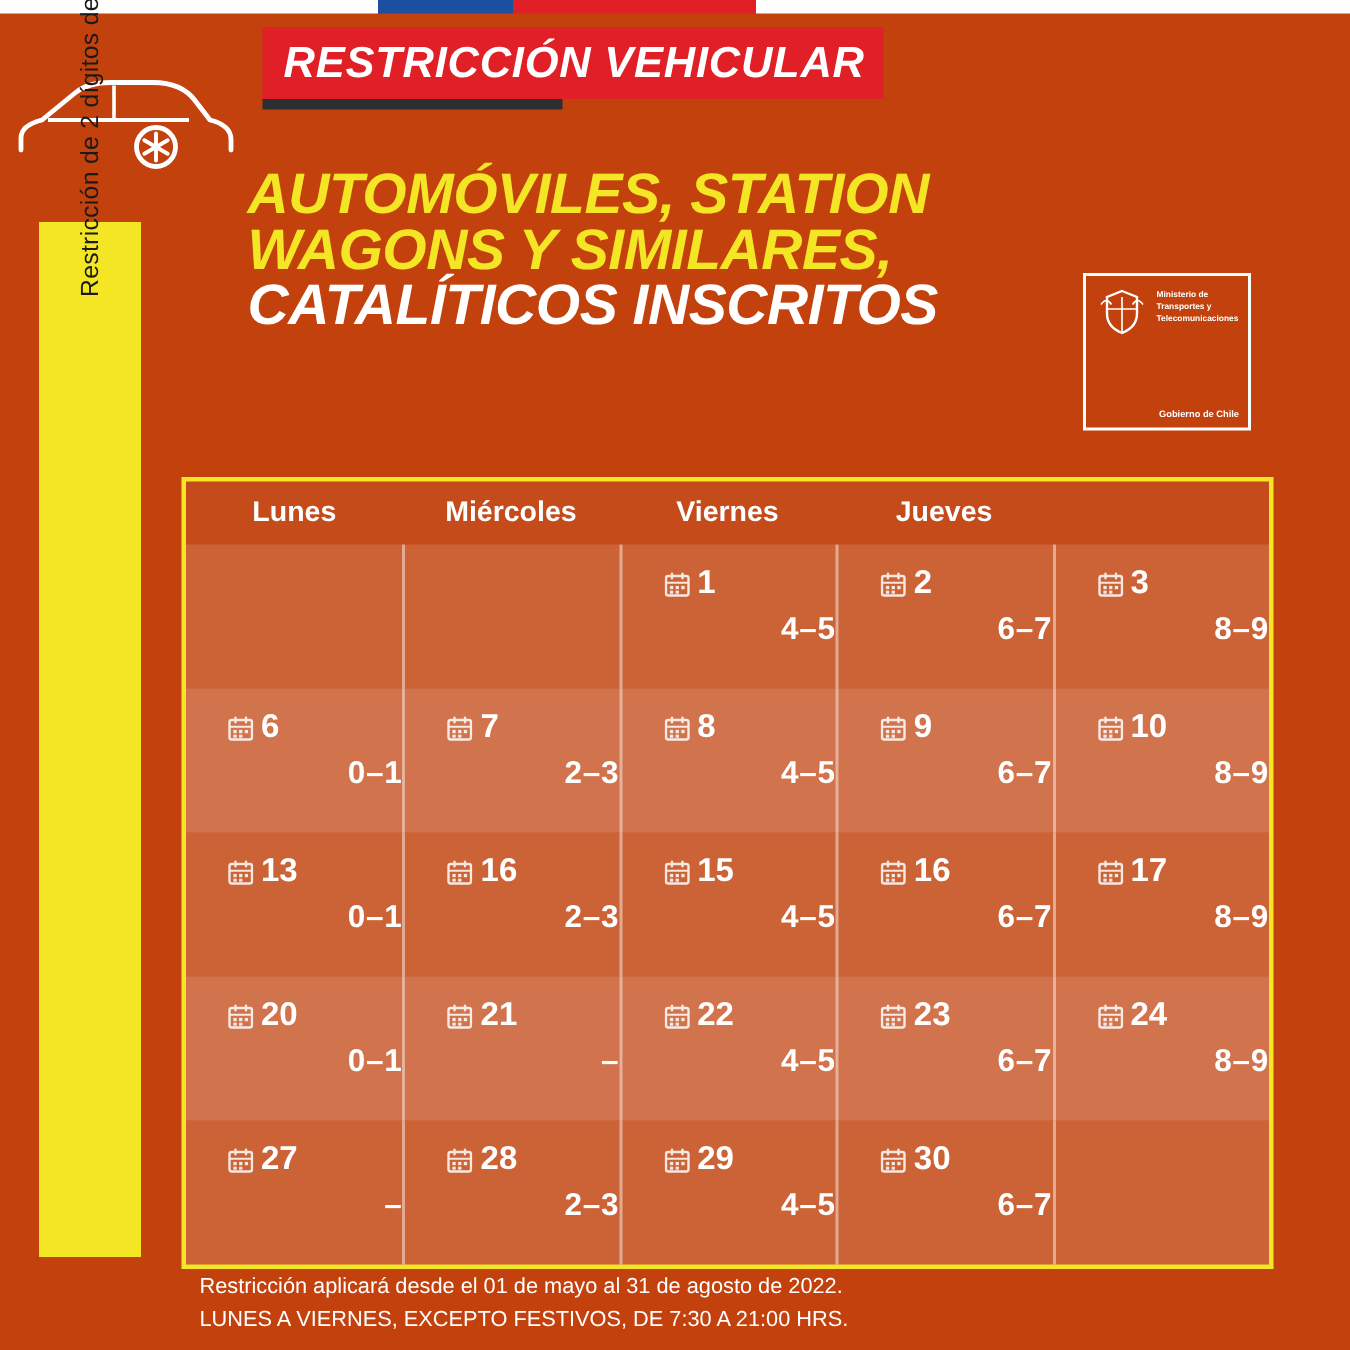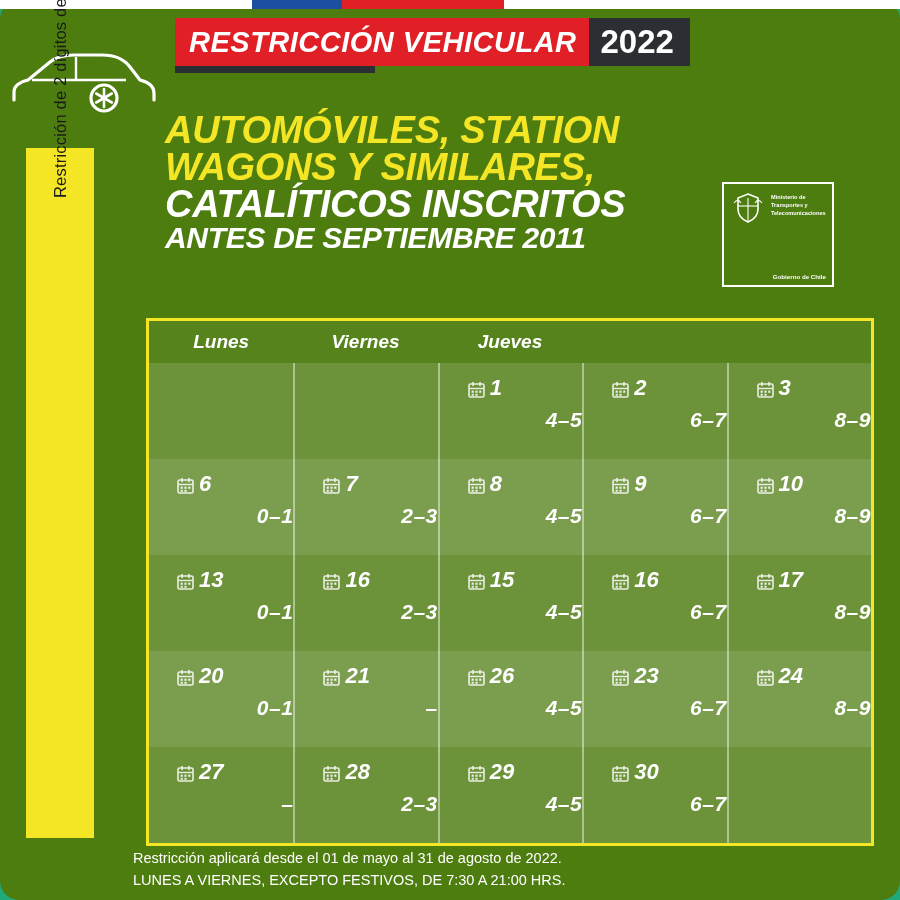--- a/index.html
+++ b/index.html
@@ -5,22 +5,21 @@
   * { box-sizing: border-box; margin: 0; padding: 0; }
   html, body {
     width: 900px; height: 900px;
     font-family: "Liberation Sans", sans-serif;
     background: #1faa7e;
     overflow: hidden;
   }
   #page {
     position: relative;
     width: 900px; height: 900px;
-    background: #4d7c0f;
-    border-radius: 19px;
+    background: #c2410c;
   }
 
   
   .flag-bar {
     position: absolute; top: 0; left: 0;
     width: 900px; height: 9px;
     display: flex;
   }
   .flag-seg { height: 100%; }
 
@@ -126,28 +125,27 @@
     color: #ffffff;
   }
   .min-top { display: flex; gap: 6px; align-items: flex-start; }
   .min-crest { width: 34px; height: 34px; flex: 0 0 34px; }
   .min-text { font-size: 5.6px; line-height: 1.45; font-weight: bold; padding-top: 2px; }
   .min-bottom { margin-top: auto; text-align: right; font-size: 6.2px; font-weight: bold; }
 
   
   .calendar {
     position: absolute;
-    top: 318px; left: 146px;
+    top: 318px; left: 121px;
     width: 728px;
     border-top: 3px solid #f5e625;
     border-bottom: 3px solid #f5e625;
     border-left: 3px solid #f5e625;
     border-right: 3px solid #f5e625;
     background: rgba(255,255,255,0.06);
-    font-style: italic;
   }
   .cal-head {
     display: grid;
     grid-template-columns: repeat(5, 1fr);
     height: 42px;
   }
   .cal-head div {
     display: flex; align-items: center; justify-content: center;
     color: #ffffff;
     font-size: 19px;
@@ -217,32 +215,30 @@
       <g stroke="#ffffff" stroke-width="2.6" stroke-linecap="round">
         <path d="M98 51 L98 69"></path>
         <path d="M90.2 55.5 L105.8 64.5"></path>
         <path d="M90.2 64.5 L105.8 55.5"></path>
       </g>
     </svg>
   </div>
 
   <div class="header-banner">
     <div class="hb-red">RESTRICCIÓN VEHICULAR</div>
-    <div class="hb-dark">2022</div>
   </div>
   <div class="hb-blackstrip"></div>
 
   <div class="side-band"></div>
   <div class="side-band-text">Restricción de 2 dígitos dentro del anillo de A.Vespucio.</div>
 
   <div class="title-block">
     <div class="t-line t-yellow">AUTOMÓVILES, STATION</div>
     <div class="t-line t-yellow">WAGONS Y SIMILARES,</div>
     <div class="t-line t-white">CATALÍTICOS INSCRITOS</div>
-    <div class="t-line t-white t-small">ANTES DE SEPTIEMBRE 2011</div>
   </div>
 
 
   <div class="ministry">
     <div class="min-top">
       <div class="min-crest">
         <svg viewBox="0 0 34 34" width="34" height="34">
           <path d="M17 3 L27 7 L27 18 C27 25 22 29 17 31 C12 29 7 25 7 18 L7 7 Z" fill="none" stroke="#ffffff" stroke-width="1.6"></path>
           <path d="M17 7 L17 31" stroke="#ffffff" stroke-width="1.1"></path>
           <path d="M7 15 L27 15" stroke="#ffffff" stroke-width="1.1"></path>
@@ -255,20 +251,21 @@
         <div>Transportes y</div>
         <div>Telecomunicaciones</div>
       </div>
     </div>
     <div class="min-bottom">Gobierno de Chile</div>
   </div>
 
   <div class="calendar">
     <div class="cal-head">
       <div>Lunes</div>
+      <div>Miércoles</div>
       <div>Viernes</div>
       <div>Jueves</div>
     </div>
     <div class="cal-body" id="cal-body">
         <div class="cell row-a empty"></div>
         <div class="cell row-a empty"></div>
         <div class="cell row-a">
           <div class="daynum">
             <span class="cal-ico"><svg viewBox="0 0 17 17" width="17" height="17">
                 <rect x="1" y="3" width="15" height="13" rx="1.5" fill="none" stroke="#ffffff" stroke-width="1.6"></rect>
@@ -513,21 +510,21 @@
             <span class="cal-ico"><svg viewBox="0 0 17 17" width="17" height="17">
                 <rect x="1" y="3" width="15" height="13" rx="1.5" fill="none" stroke="#ffffff" stroke-width="1.6"></rect>
                 <path d="M1 7.5 L16 7.5" stroke="#ffffff" stroke-width="1.4"></path>
                 <path d="M5 1.5 L5 4.5 M12 1.5 L12 4.5" stroke="#ffffff" stroke-width="1.6" stroke-linecap="round"></path>
                 <rect x="3.6" y="9.6" width="2.2" height="2.2" fill="#ffffff"></rect>
                 <rect x="7.4" y="9.6" width="2.2" height="2.2" fill="#ffffff"></rect>
                 <rect x="11.2" y="9.6" width="2.2" height="2.2" fill="#ffffff"></rect>
                 <rect x="3.6" y="12.8" width="2.2" height="2" fill="#ffffff"></rect>
                 <rect x="7.4" y="12.8" width="2.2" height="2" fill="#ffffff"></rect>
               </svg></span>
-            <span>26</span>
+            <span>22</span>
           </div>
           <div class="digits">4–5</div>
         </div>
         <div class="cell row-b">
           <div class="daynum">
             <span class="cal-ico"><svg viewBox="0 0 17 17" width="17" height="17">
                 <rect x="1" y="3" width="15" height="13" rx="1.5" fill="none" stroke="#ffffff" stroke-width="1.6"></rect>
                 <path d="M1 7.5 L16 7.5" stroke="#ffffff" stroke-width="1.4"></path>
                 <path d="M5 1.5 L5 4.5 M12 1.5 L12 4.5" stroke="#ffffff" stroke-width="1.6" stroke-linecap="round"></path>
                 <rect x="3.6" y="9.6" width="2.2" height="2.2" fill="#ffffff"></rect>

